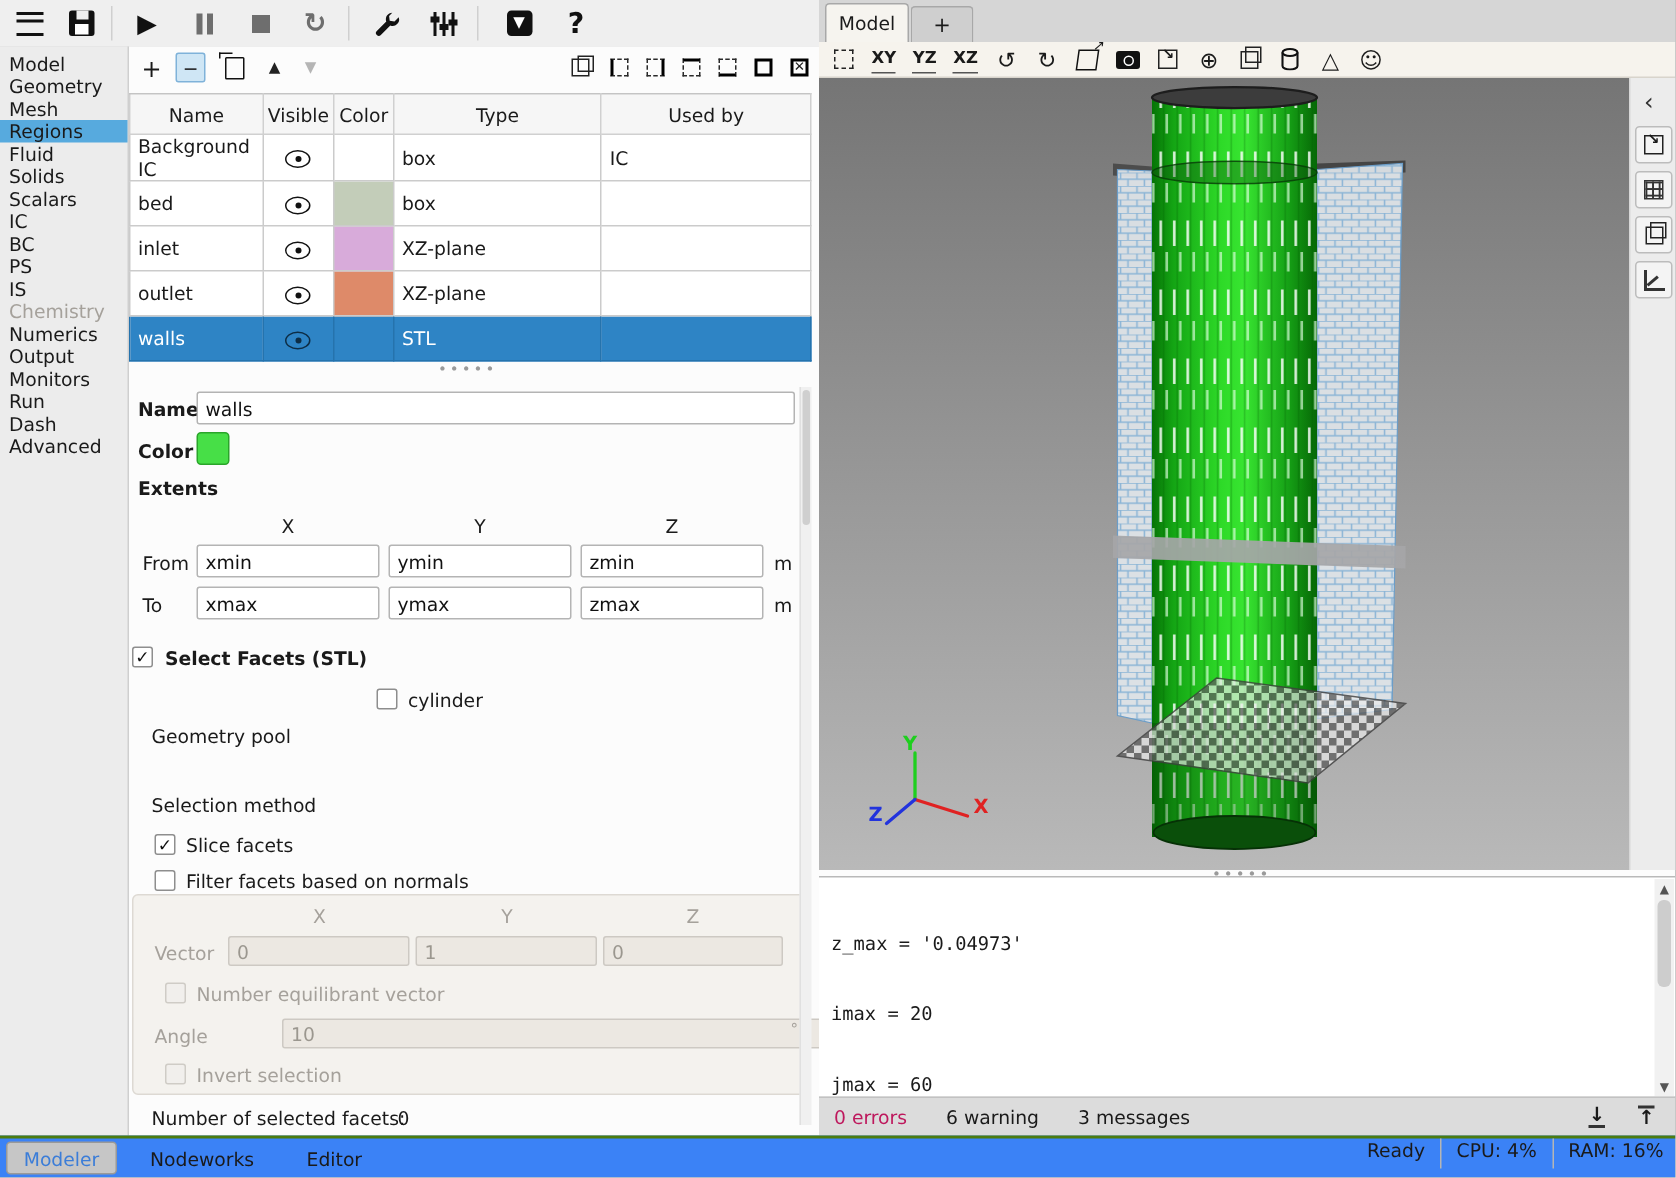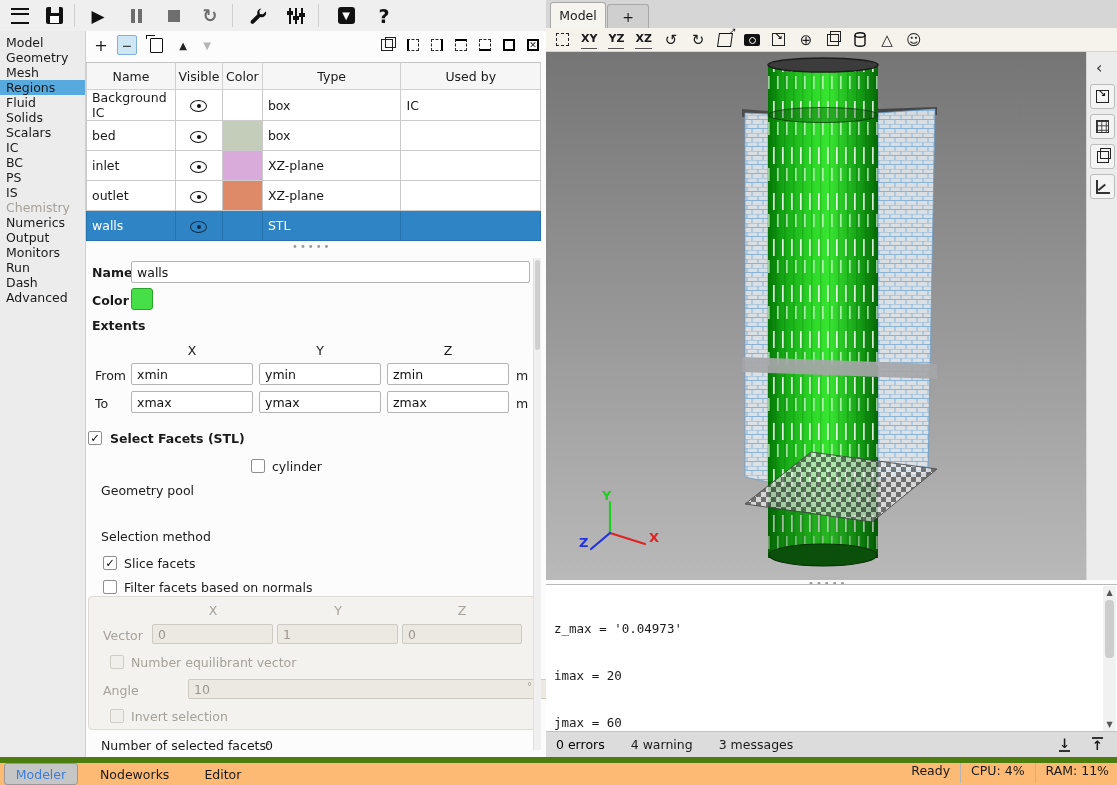--- a/index.html
+++ b/index.html
@@ -89,21 +89,21 @@
   
   .console{left:546px;top:584px;width:571px;height:147px;background:#fff;border-top:1px solid #b9b9b9;box-sizing:border-box;}
   .console .txt{position:absolute;left:8px;top:5px;font-family:"DejaVu Sans Mono",monospace;font-size:12.5px;line-height:15.6px;white-space:pre;}
   .csb{position:absolute;right:1px;top:1px;width:13px;height:145px;background:#f1f1f1;}
   .csb .ar{position:absolute;left:0;width:13px;height:13px;display:flex;align-items:center;justify-content:center;font-size:8px;color:#555;}
   .csb .thumb{position:absolute;left:2px;top:14px;width:9px;height:58px;background:#cdcdcd;border-radius:4px;}
   
   .statusrow{left:546px;top:731px;width:571px;height:26px;background:#dcdcdc;border-top:1px solid #c2c2c2;display:flex;align-items:center;gap:26px;padding-left:10px;box-sizing:border-box;}
   .arr-bar-down{font-size:13px;font-weight:bold;border-bottom:2px solid #333;line-height:13px;}
   .arr-bar-up{font-size:13px;font-weight:bold;border-top:2px solid #333;line-height:13px;}
-  .bottombar{left:0;top:757px;width:1117px;height:28px;background:#fdba74;border-top:6px solid #4d7c0f;display:flex;align-items:center;box-sizing:border-box;}
+  .bottombar{left:0;top:757px;width:1117px;height:28px;background:#3b82f6;border-top:2px solid #4d7c0f;display:flex;align-items:center;box-sizing:border-box;}
   .modelerbtn{margin-left:4px;width:74px;height:22px;background:#c6c6c6;border:1px solid #999;border-radius:3px;display:flex;align-items:center;justify-content:center;color:#3b7dd8;box-sizing:border-box;}
   .btab{margin-left:22px;color:#1a1a1a;}
   .rightstats{margin-left:auto;display:flex;align-items:flex-start;height:100%;}
   .rightstats .sep{width:1px;height:20px;background:#b5b5b5;margin:0 10px;}
   .rightstats span{white-space:nowrap;}
 </style>
 </head>
 <body>
 
 <div class="app">
@@ -441,35 +441,35 @@
       
     </div>
     <div class="csb">
       <div class="ar" style="top:0;">▲</div>
       <div class="thumb"></div>
       <div class="ar" style="bottom:0;">▼</div>
     </div>
   </div>
 
   <div class="abs statusrow">
-    <span style="color:#000000;">0 errors</span>
-    <span>4 warning</span>
+    <span style="color:#be185d;">0 errors</span>
+    <span>6 warning</span>
     <span>3 messages</span>
     <span style="margin-left:auto;display:flex;gap:22px;padding-right:14px;">
       <span class="arr-bar-down">↓</span>
       <span class="arr-bar-up">↑</span>
     </span>
   </div>
 
   <div class="abs bottombar">
     <div class="modelerbtn">Modeler</div>
     <div class="btab">Nodeworks</div>
     <div class="btab" style="margin-left:35px;">Editor</div>
     <div class="rightstats">
       <span>Ready</span>
       <span class="sep"></span>
       <span>CPU: 4%</span>
       <span class="sep"></span>
-      <span style="padding-right:8px;">RAM: 11%</span>
+      <span style="padding-right:8px;">RAM: 16%</span>
     </div>
   </div>
 
 </div>
 
 </body></html>

